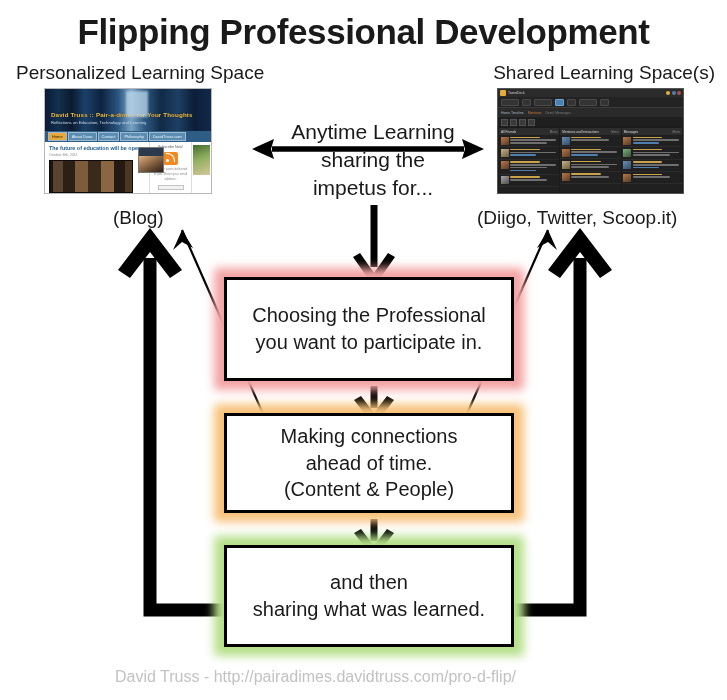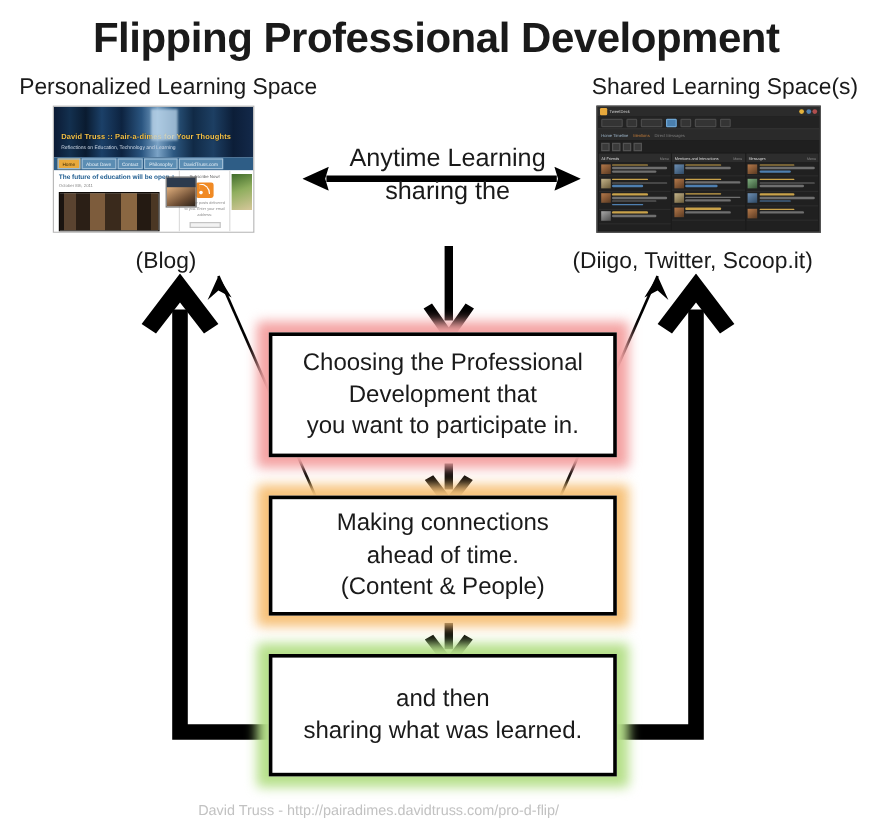--- a/index.html
+++ b/index.html
@@ -313,21 +313,21 @@
     line-height: 1.33;
     color: #1a1a1a;
   }
   .proc-box .ln { display: block; white-space: nowrap; }
 
   
   #footer-credit {
     position: absolute;
     left: 0; top: 668px; width: 631px;
     text-align: center;
-    font-size: 12px;
+    font-size: 16px;
     color: #c2c2c2;
     white-space: nowrap;
   }
 </style>
 </head>
 <body style="background: rgb(255, 255, 255);">
 
 <div id="canvas">
 
   <div id="page-title">Flipping Professional Development</div>
@@ -525,20 +525,21 @@
 
   <svg id="h-arrow" viewBox="0 0 232 20">
     <line x1="20" y1="10" x2="212" y2="10" stroke="#000" stroke-width="5.5"></line>
     <path d="M0 10 L22 0 L19 10 L22 20 Z" fill="#000"></path>
     <path d="M232 10 L210 0 L213 10 L210 20 Z" fill="#000"></path>
   </svg>
 
   <div id="center-msg">
     <span class="ln">Anytime Learning</span>
     <span class="ln">sharing the</span>
+    <span class="ln">impetus for...</span>
   </div>
 
   <div class="paren-label" id="label-blog">(Blog)</div>
   <div class="paren-label" id="label-tools">(Diigo, Twitter, Scoop.it)</div>
 
   <svg class="v-arrow" id="v-arrow-top" viewBox="0 0 54 82">
     <line x1="27" y1="0" x2="27" y2="62" stroke="#000" stroke-width="7"></line>
     <path d="M27 82 L6 52 L13 48 L27 68 L41 48 L48 52 Z" fill="#000"></path>
   </svg>
 
@@ -569,21 +570,20 @@
   </svg>
   <svg class="return-arrow" id="return-right" viewBox="0 0 130 400">
     <polyline points="2,382 90,382 90,30" fill="none" stroke="#000" stroke-width="13" stroke-linejoin="miter"></polyline>
     <path d="M90 0 L58 42 L70 50 L90 24 L110 50 L122 42 Z" fill="#000"></path>
   </svg>
 
   <div class="proc-wrap" id="box1-wrap">
     <div class="glow" id="glow1" style="background: rgb(244, 163, 163);"></div>
     <div class="proc-box">
       <span class="ln">Choosing the Professional</span>
-      <span class="ln">Development that</span>
       <span class="ln">you want to participate in.</span>
     </div>
   </div>
 
   <div class="proc-wrap" id="box2-wrap">
     <div class="glow" id="glow2" style="background: rgb(247, 194, 122);"></div>
     <div class="proc-box">
       <span class="ln">Making connections</span>
       <span class="ln">ahead of time.</span>
       <span class="ln">(Content &amp; People)</span>

